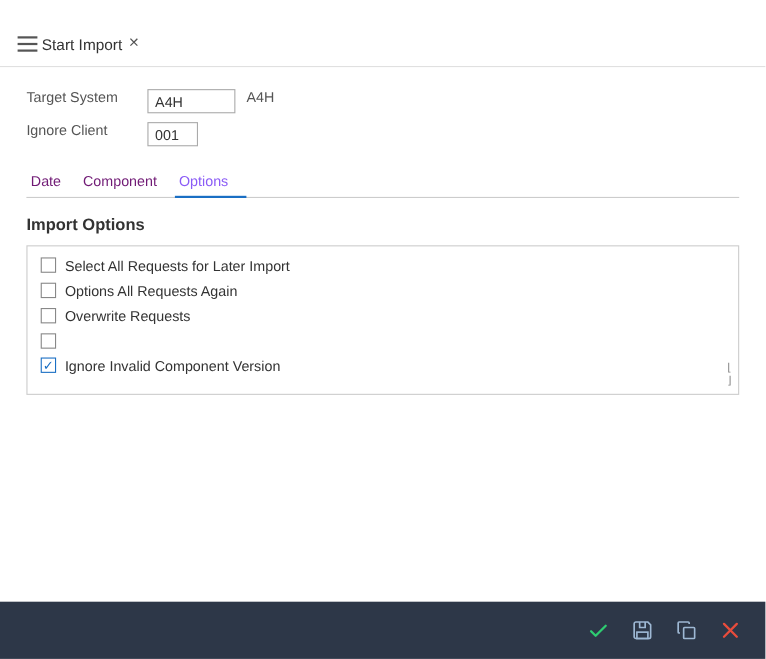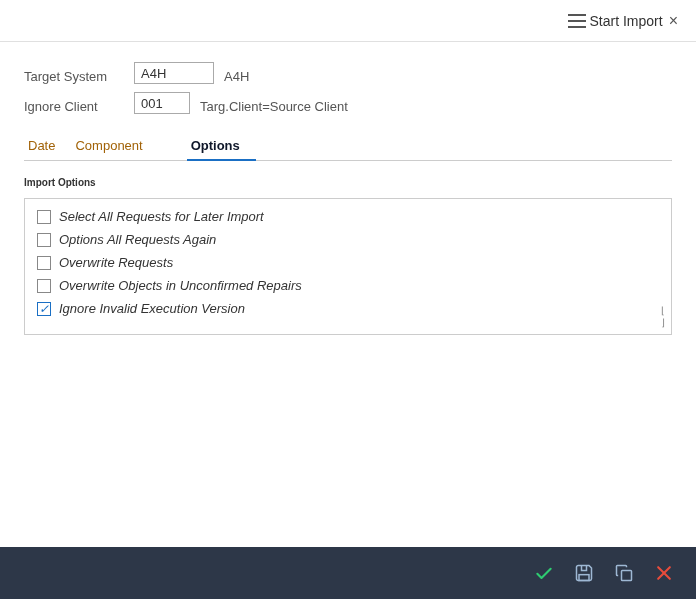--- a/index.html
+++ b/index.html
@@ -11,25 +11,26 @@
       color: #333;
       background: #fff;
       display: flex;
       flex-direction: column;
     }
 
     
     .title-bar {
       display: flex;
       align-items: center;
-      justify-content: flex-end;
+      justify-content: flex-start;
       padding: 0 12px;
       height: 42px;
       border-bottom: 1px solid #e0e0e0;
       background: #fff;
+      margin-top: 19px;
     }
     .title-bar-menu {
       display: flex;
       flex-direction: column;
       gap: 4px;
       cursor: pointer;
       padding: 4px;
     }
     .title-bar-menu span {
       display: block;
@@ -53,88 +54,86 @@
     
     .content {
       flex: 1;
       padding: 20px 24px 10px 24px;
       overflow: auto;
     }
 
     
     .form-row {
       display: flex;
-      align-items: flex-end;
+      align-items: flex-start;
       margin-bottom: 8px;
     }
     .form-label {
       width: 110px;
       color: #555;
       font-size: 13px;
     }
     .form-input {
       border: 1px solid #aaa;
       padding: 2px 6px;
       font-size: 13px;
       color: #333;
       background: #fff;
       height: 22px;
       outline: none;
     }
     .form-input-a4h { width: 80px; }
-    .form-input-client { width: 56px; }
+    .form-input-client { width: 46px; }
     .form-note {
       margin-left: 10px;
       color: #555;
       font-size: 13px;
     }
 
     
     .tabs {
       display: flex;
       align-items: flex-end;
       margin-top: 18px;
       border-bottom: 1px solid #ccc;
       gap: 0;
     }
     .tab {
       padding: 6px 16px 6px 4px;
       font-size: 13px;
-      color: #a16207;
+      color: #701a75;
       cursor: pointer;
       border-bottom: 2px solid transparent;
       margin-bottom: -1px;
     }
     .tab.active {
-      color: #0f172a;
+      color: #8b5cf6;
       border-bottom: 2px solid #1a6fc4;
-      font-weight: 700;
-      margin-left: 28px;
+      font-weight: 400;
     }
 
     
     .section-title {
-      font-size: 10px;
+      font-size: 15px;
       font-weight: bold;
       color: #333;
       margin: 16px 0 10px 0;
     }
 
     .options-box {
       border: 1px solid #ccc;
       padding: 10px 12px 10px 12px;
       position: relative;
     }
 
     .option-row {
       display: flex;
-      align-items: center;
+      align-items: flex-start;
       margin-bottom: 8px;
       gap: 8px;
-      font-style: italic;
     }
     .option-row:last-child { margin-bottom: 0; }
 
     .checkbox-custom {
       width: 14px;
       height: 14px;
       border: 1px solid #888;
       background: #fff;
       display: flex;
       align-items: center;
@@ -210,21 +209,20 @@
 
   <div class="form-row">
     <span class="form-label">Target System</span>
     <input class="form-input form-input-a4h" type="text" value="A4H" style="">
     <span class="form-note">A4H</span>
   </div>
 
   <div class="form-row">
     <span class="form-label">Ignore Client</span>
     <input class="form-input form-input-client" type="text" value="001" style="">
-    <span class="form-note">Targ.Client=Source Client</span>
   </div>
 
   <div class="tabs">
     <div class="tab">Date</div>
     <div class="tab">Component</div>
     <div class="tab active">Options</div>
   </div>
 
   <div class="section-title">Import Options</div>
 
@@ -240,28 +238,27 @@
       <span>Options All Requests Again</span>
     </div>
 
     <div class="option-row">
       <div class="checkbox-custom"></div>
       <span>Overwrite Requests</span>
     </div>
 
     <div class="option-row">
       <div class="checkbox-custom"></div>
-      <span>Overwrite Objects in Unconfirmed Repairs</span>
     </div>
 
     <div class="option-row">
       <div class="checkbox-custom checked">
         <span class="checkbox-checkmark">✓</span>
       </div>
-      <span>Ignore Invalid Execution Version</span>
+      <span>Ignore Invalid Component Version</span>
     </div>
 
     <div class="corner-marks">
       <span class="corner-mark">⌊</span>
       <span class="corner-mark">⌋</span>
     </div>
   </div>
 
 </div>
 

